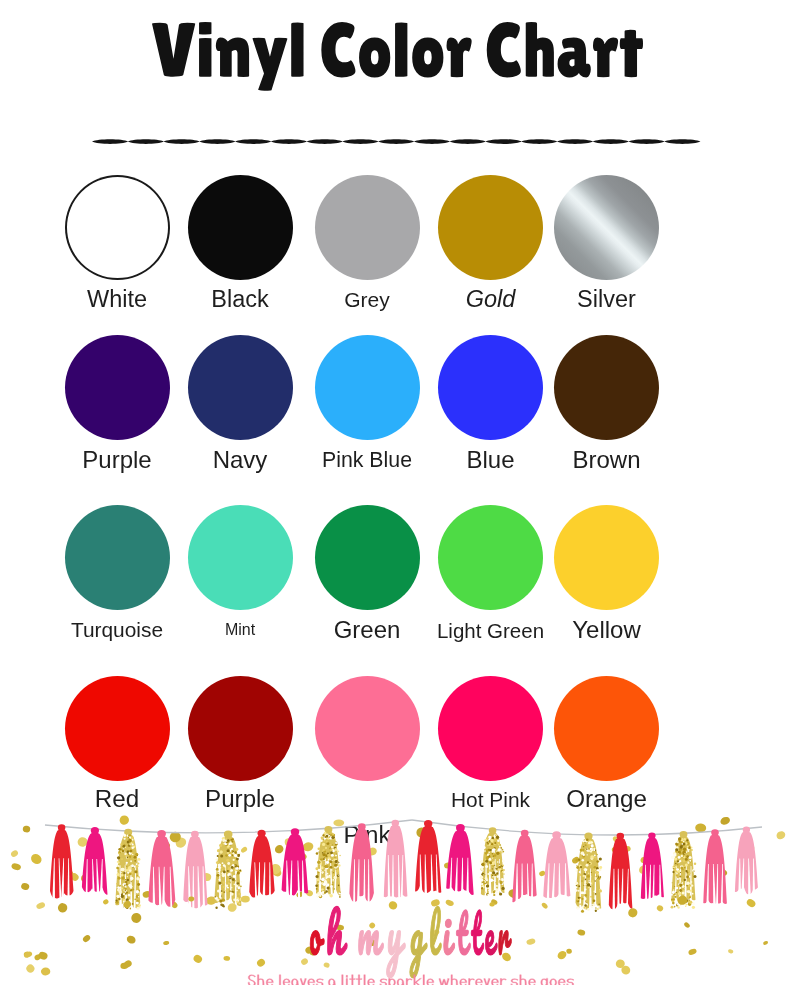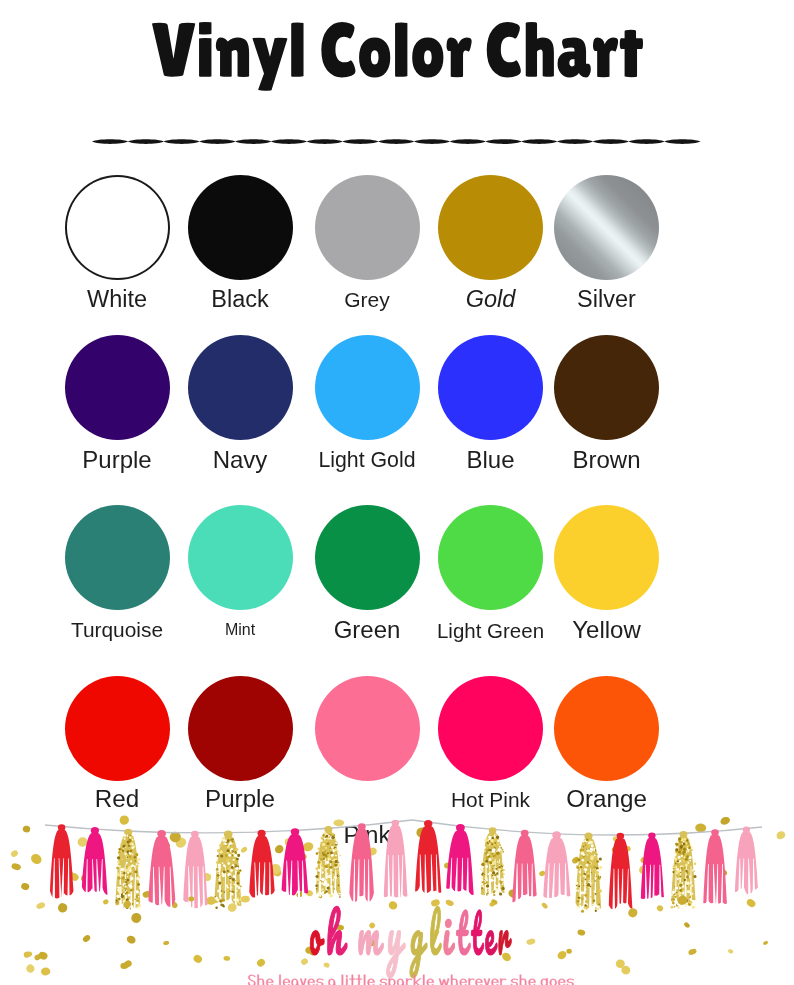--- a/index.html
+++ b/index.html
@@ -61,21 +61,21 @@
     <div class="lbl" style="left:390.5px;top:285.53px;width:200px;font-size:23.5px;line-height:27.02px;font-style:italic;">Gold</div>
     <div class="dot" style="left: 554px; top: 174.5px; width: 105px; height: 105px; background: linear-gradient(45deg, rgb(135, 139, 141) 0%, rgb(138, 142, 144) 12%, rgb(148, 154, 156) 25%, rgb(170, 177, 179) 34%, rgb(203, 211, 213) 41%, rgb(230, 237, 239) 46.5%, rgb(237, 244, 245) 49%, rgb(220, 228, 230) 53%, rgb(186, 194, 196) 58%, rgb(159, 165, 168) 64%, rgb(141, 145, 148) 72%, rgb(134, 138, 140) 84%, rgb(128, 132, 136) 100%) rgb(195, 202, 203);"></div>
     <div class="lbl" style="left:506.5px;top:285.53px;width:200px;font-size:23.5px;line-height:27.02px;">Silver</div>
    </div>
    <div class="cell">
     <div class="dot" style="left:64.5px;top:334.9px;width:105px;height:105px;background:#34026B;"></div>
     <div class="lbl" style="left:17.0px;top:445.58px;width:200px;font-size:24.0px;line-height:27.60px;">Purple</div>
     <div class="dot" style="left:187.5px;top:334.9px;width:105px;height:105px;background:#222D6A;"></div>
     <div class="lbl" style="left:140.0px;top:445.58px;width:200px;font-size:24.0px;line-height:27.60px;">Navy</div>
     <div class="dot" style="left:314.5px;top:334.9px;width:105px;height:105px;background:#2BAFFB;"></div>
-    <div class="lbl" style="left:267.0px;top:448.02px;width:200px;font-size:21.3px;line-height:24.49px;">Light Gold</div>
+    <div class="lbl" style="left:267.0px;top:448.02px;width:200px;font-size:21.3px;line-height:24.49px;">Pink Blue</div>
     <div class="dot" style="left:438.0px;top:334.9px;width:105px;height:105px;background:#2B30FC;"></div>
     <div class="lbl" style="left:390.5px;top:445.58px;width:200px;font-size:24.0px;line-height:27.60px;text-align:center;">Blue</div>
     <div class="dot" style="left:554.0px;top:334.9px;width:105px;height:105px;background:#452608;"></div>
     <div class="lbl" style="left:506.5px;top:445.58px;width:200px;font-size:24.0px;line-height:27.60px;">Brown</div>
    </div>
    <div class="cell">
     <div class="dot" style="left:64.5px;top:505.3px;width:105px;height:105px;background:#2A8074;"></div>
     <div class="lbl" style="left:17.0px;top:618.39px;width:200px;font-size:20.9px;line-height:24.03px;">Turquoise</div>
     <div class="dot" style="left:187.5px;top:505.3px;width:105px;height:105px;background:#4ADDB7;"></div>
     <div class="lbl" style="left:140.0px;top:615.58px;width:200px;font-size:16px;line-height:27.60px;">Mint</div>

